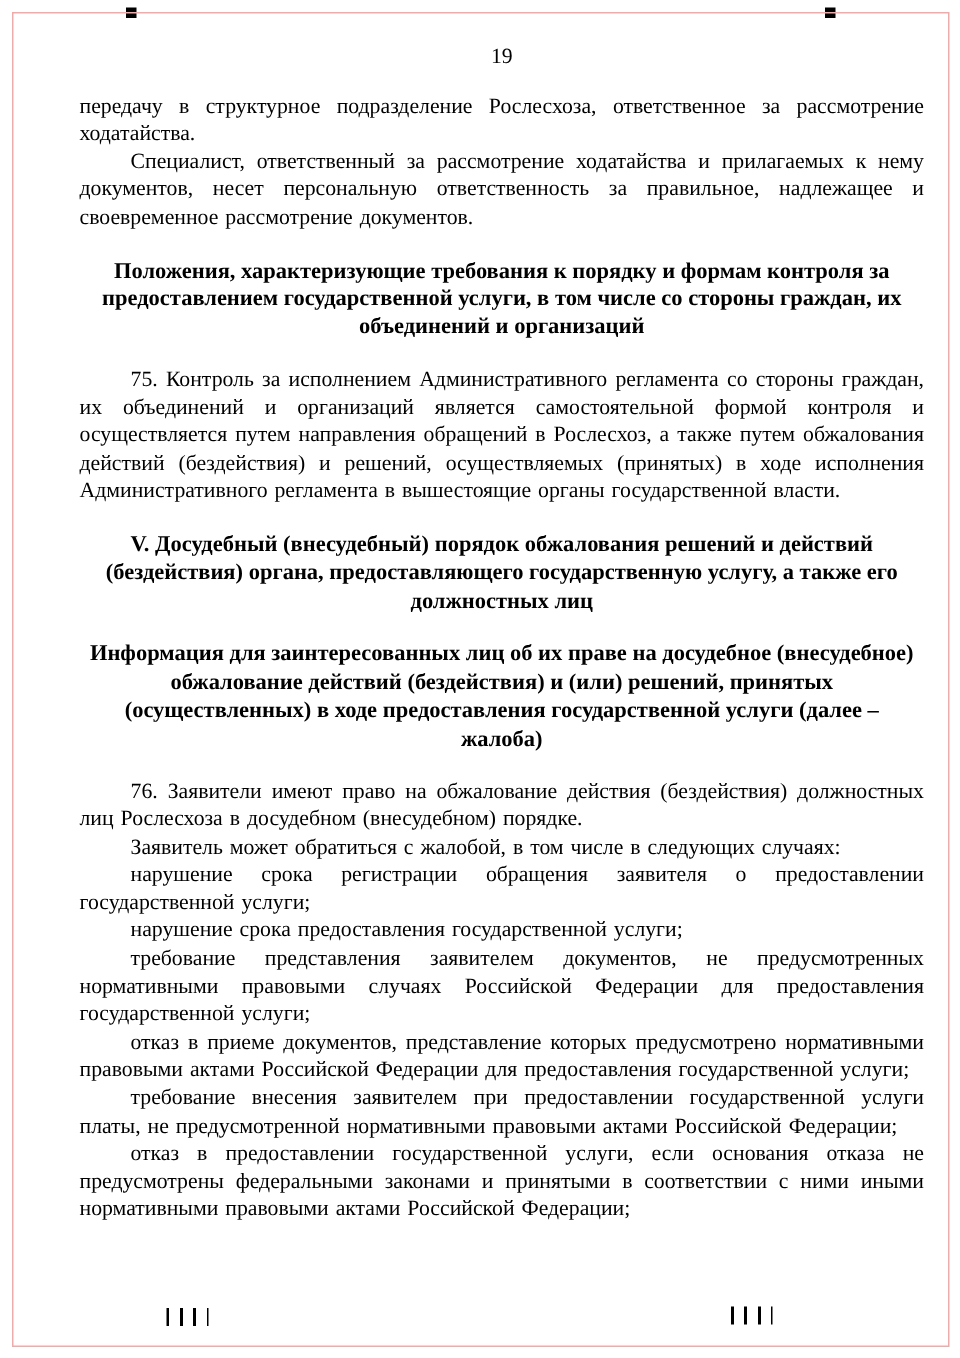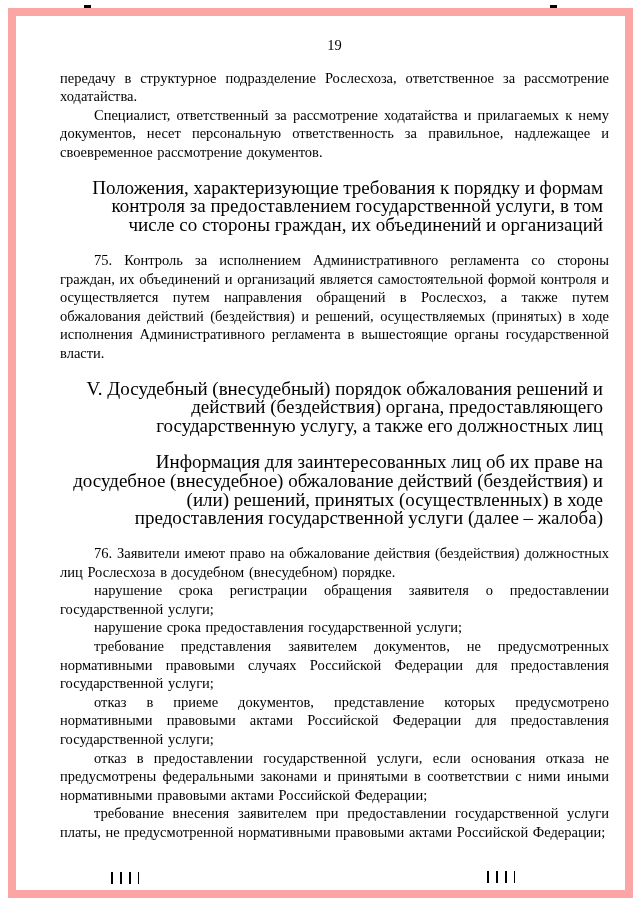--- a/index.html
+++ b/index.html
@@ -8,44 +8,44 @@
     height: 905px;
     background: #ffffff;
     color: #000000;
     font-family: "Liberation Serif", serif;
     position: relative;
     overflow: hidden;
   }
   .frame {
     position: absolute;
     left: 8px; top: 8px; right: 7px; bottom: 7px;
-    border: 8px solid #fca5a5;
+    border: 1px solid #fca5a5;
     box-sizing: border-box;
     padding: 20px 16px 18px 44px;
   }
   .page-number {
     text-align: center;
     font-size: 14.5px;
     line-height: 18.6px;
     margin: 0 0 14px 0;
   }
   .para {
     font-size: 14.5px;
     line-height: 18.6px;
     text-align: justify;
     margin: 0;
     text-indent: 34px;
     word-spacing: 1px;
   }
   .para.no-indent { text-indent: 0; }
   .heading {
-    font-size: 19px;
+    font-size: 15px;
     line-height: 18.8px;
-    font-weight: normal;
-    text-align: right;
+    font-weight: bold;
+    text-align: center;
     margin: 17px 6px 16px 6px;
   }
   .heading.tight { }
   .scan-mark-square {
     position: absolute;
     width: 7px; height: 7px;
     background: #000000;
   }
   .scan-mark-dashes {
     position: absolute;
@@ -68,23 +68,24 @@
 
   <div class="heading">Положения, характеризующие требования к порядку и формам контроля за предоставлением государственной услуги, в том числе со стороны граждан, их объединений и организаций</div>
 
   <p class="para">75. Контроль за исполнением Административного регламента со стороны граждан, их объединений и организаций является самостоятельной формой контроля и осуществляется путем направления обращений в Рослесхоз, а также путем обжалования действий (бездействия) и решений, осуществляемых (принятых) в ходе исполнения Административного регламента в вышестоящие органы государственной власти.</p>
 
   <div class="heading">V. Досудебный (внесудебный) порядок обжалования решений и действий (бездействия) органа, предоставляющего государственную услугу, а также его должностных лиц</div>
 
   <div class="heading tight">Информация для заинтересованных лиц об их праве на досудебное (внесудебное) обжалование действий (бездействия) и (или) решений, принятых (осуществленных) в ходе предоставления государственной услуги (далее – жалоба)</div>
 
   <p class="para">76. Заявители имеют право на обжалование действия (бездействия) должностных лиц Рослесхоза в досудебном (внесудебном) порядке.</p>
+  <p class="para">Заявитель может обратиться с жалобой, в том числе в следующих случаях:</p>
   <p class="para">нарушение срока регистрации обращения заявителя о предоставлении государственной услуги;</p>
   <p class="para">нарушение срока предоставления государственной услуги;</p>
   <p class="para">требование представления заявителем документов, не предусмотренных нормативными правовыми случаях Российской Федерации для предоставления государственной услуги;</p>
   <p class="para">отказ в приеме документов, представление которых предусмотрено нормативными правовыми актами Российской Федерации для предоставления государственной услуги;</p>
+  <p class="para">требование внесения заявителем при предоставлении государственной услуги платы, не предусмотренной нормативными правовыми актами Российской Федерации;</p>
   <p class="para">отказ в предоставлении государственной услуги, если основания отказа не предусмотрены федеральными законами и принятыми в соответствии с ними иными нормативными правовыми актами Российской Федерации;</p>
-  <p class="para">требование внесения заявителем при предоставлении государственной услуги платы, не предусмотренной нормативными правовыми актами Российской Федерации;</p>
 
 </div>
 
 <div class="scan-mark-dashes" style="left:111px; top:872px;"></div>
 <div class="scan-mark-dashes" style="left:487px; top:871px;"></div>
 
 </body></html>

